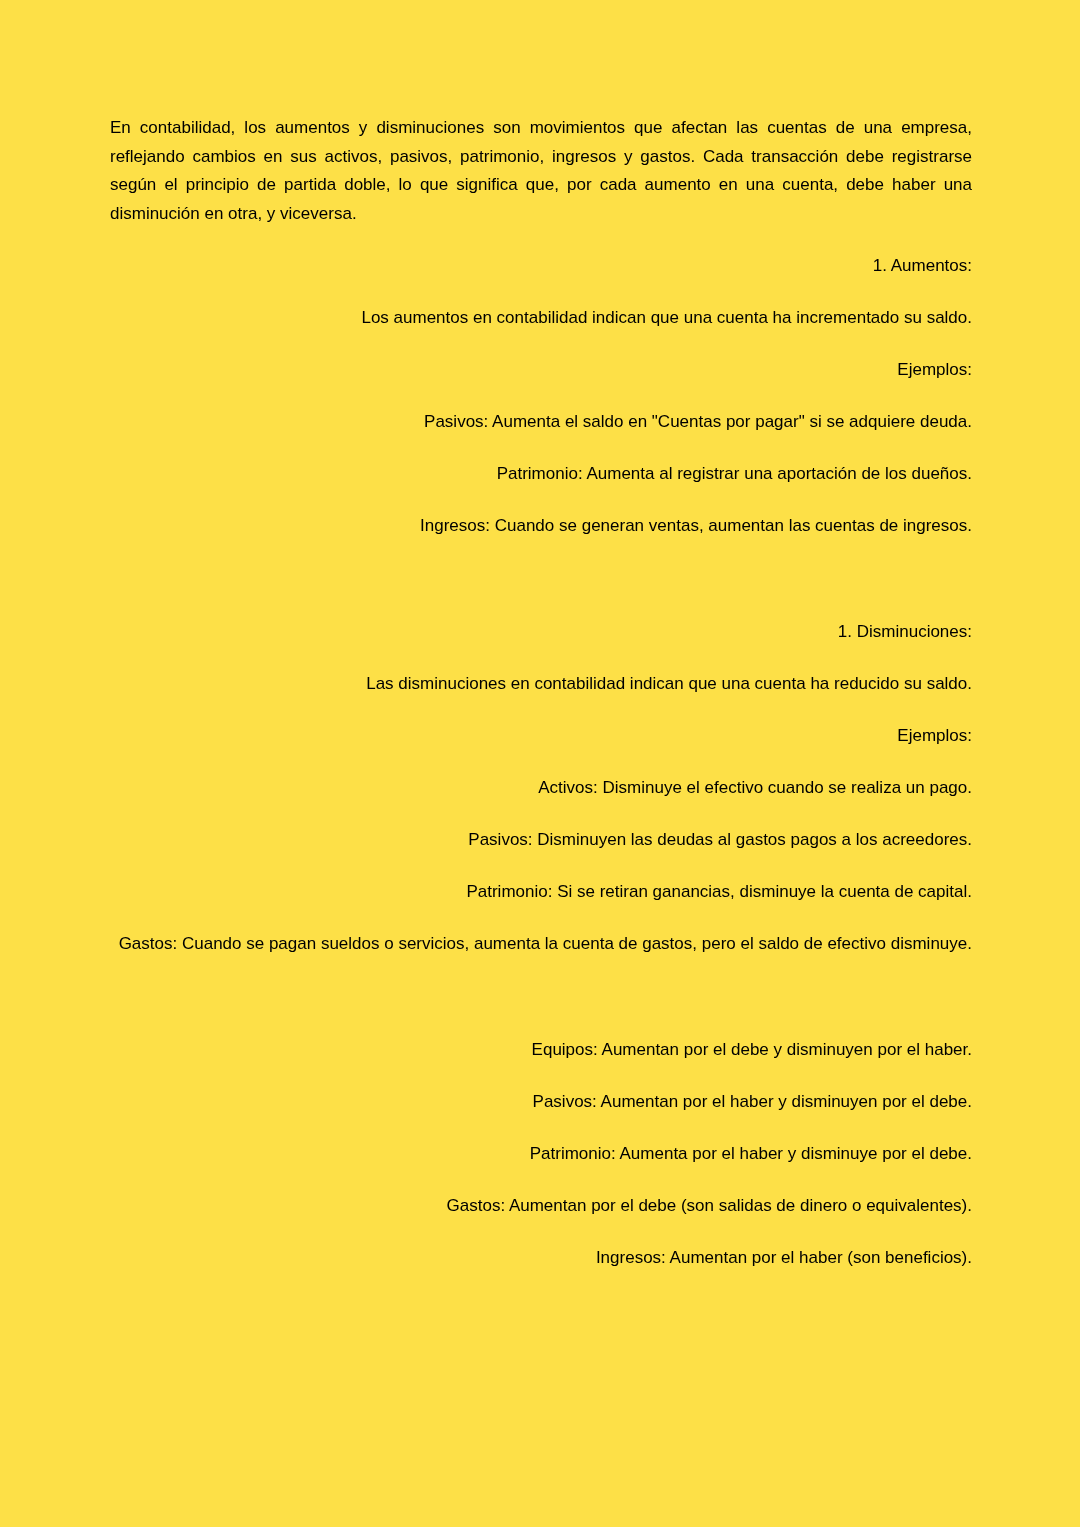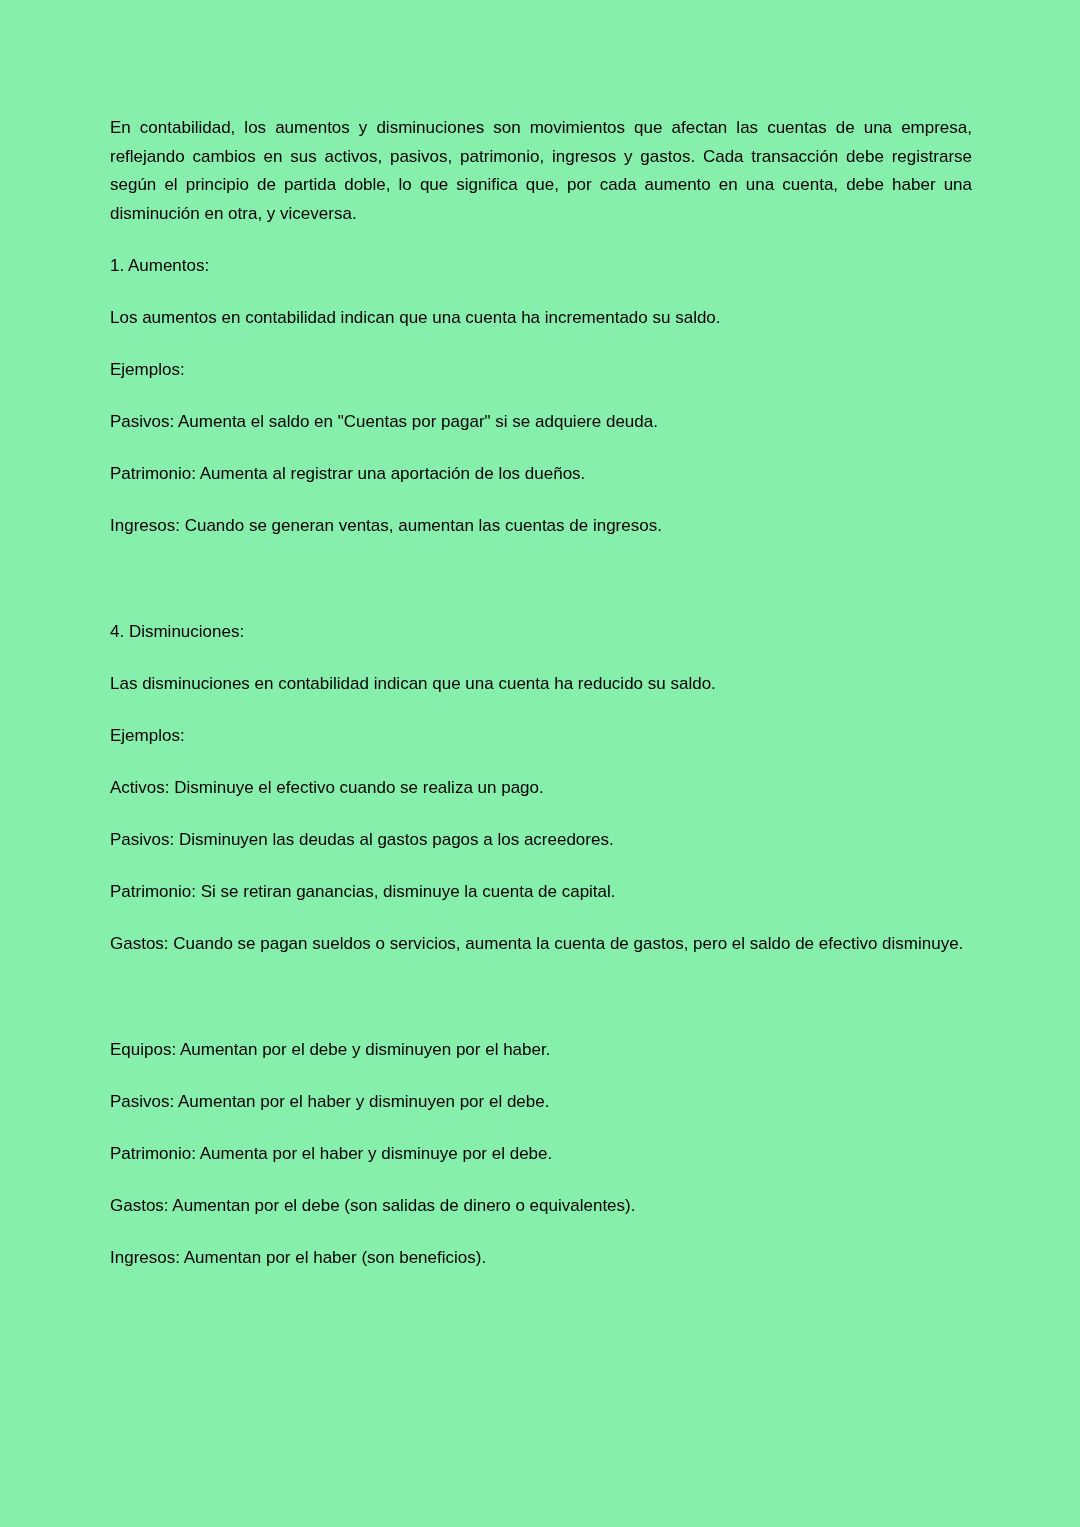--- a/index.html
+++ b/index.html
@@ -12,27 +12,27 @@
     background: #ffffff;
     color: #000000;
     font-family: "Liberation Sans", sans-serif;
     overflow: hidden;
   }
   .page {
     box-sizing: border-box;
     width: 1080px;
     height: 1527px;
     padding: 114px 108px 0 110px;
-    background: #86efac;
+    background: #fde047;
   }
   .para {
     margin: 0 0 23.5px 0;
     font-size: 17px;
     line-height: 28.5px;
-    text-align: left;
+    text-align: right;
     white-space: normal;
   }
   .para.justify {
     text-align: justify;
   }
   .blank-line {
     height: 54px;
   }
 </style>
 </head>
@@ -50,21 +50,21 @@
 
 
   <p class="para">Pasivos: Aumenta el saldo en "Cuentas por pagar" si se adquiere deuda.</p>
 
   <p class="para">Patrimonio: Aumenta al registrar una aportación de los dueños.</p>
 
   <p class="para">Ingresos: Cuando se generan ventas, aumentan las cuentas de ingresos.</p>
 
   <div class="blank-line"></div>
 
-  <p class="para">4. Disminuciones:</p>
+  <p class="para">1. Disminuciones:</p>
 
   <p class="para">Las disminuciones en contabilidad indican que una cuenta ha reducido su saldo.</p>
 
   <p class="para">Ejemplos:</p>
 
   <p class="para">Activos: Disminuye el efectivo cuando se realiza un pago.</p>
 
   <p class="para">Pasivos: Disminuyen las deudas al gastos pagos a los acreedores.</p>
 
   <p class="para">Patrimonio: Si se retiran ganancias, disminuye la cuenta de capital.</p>

